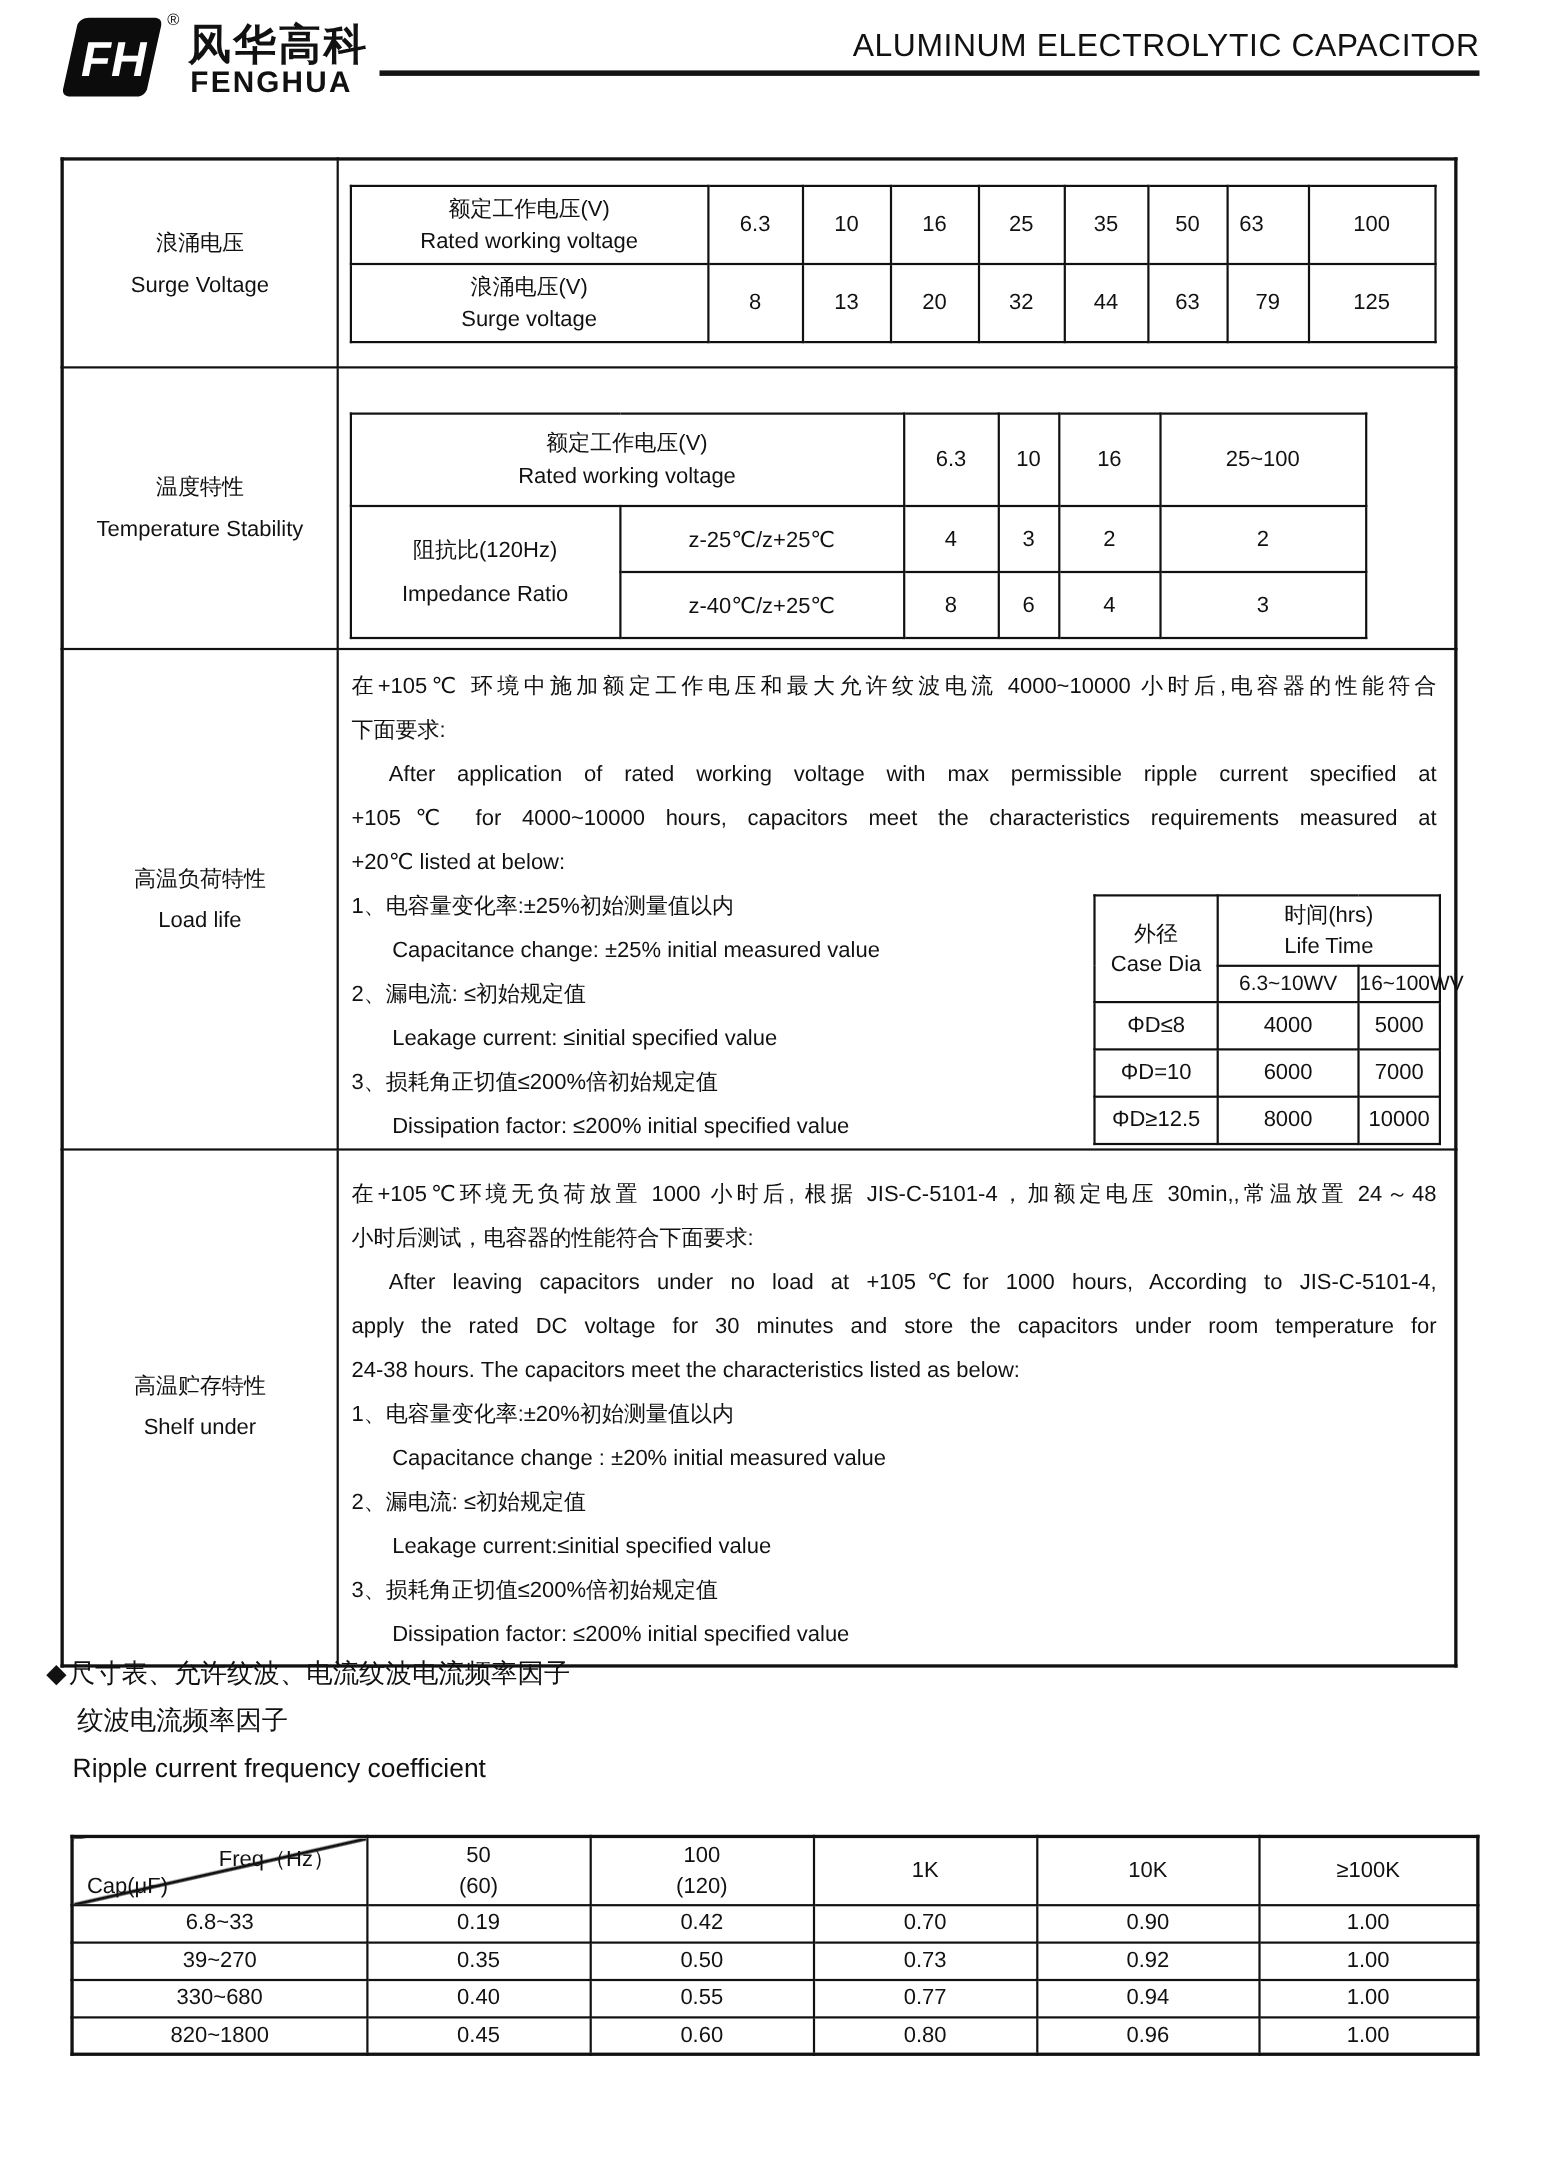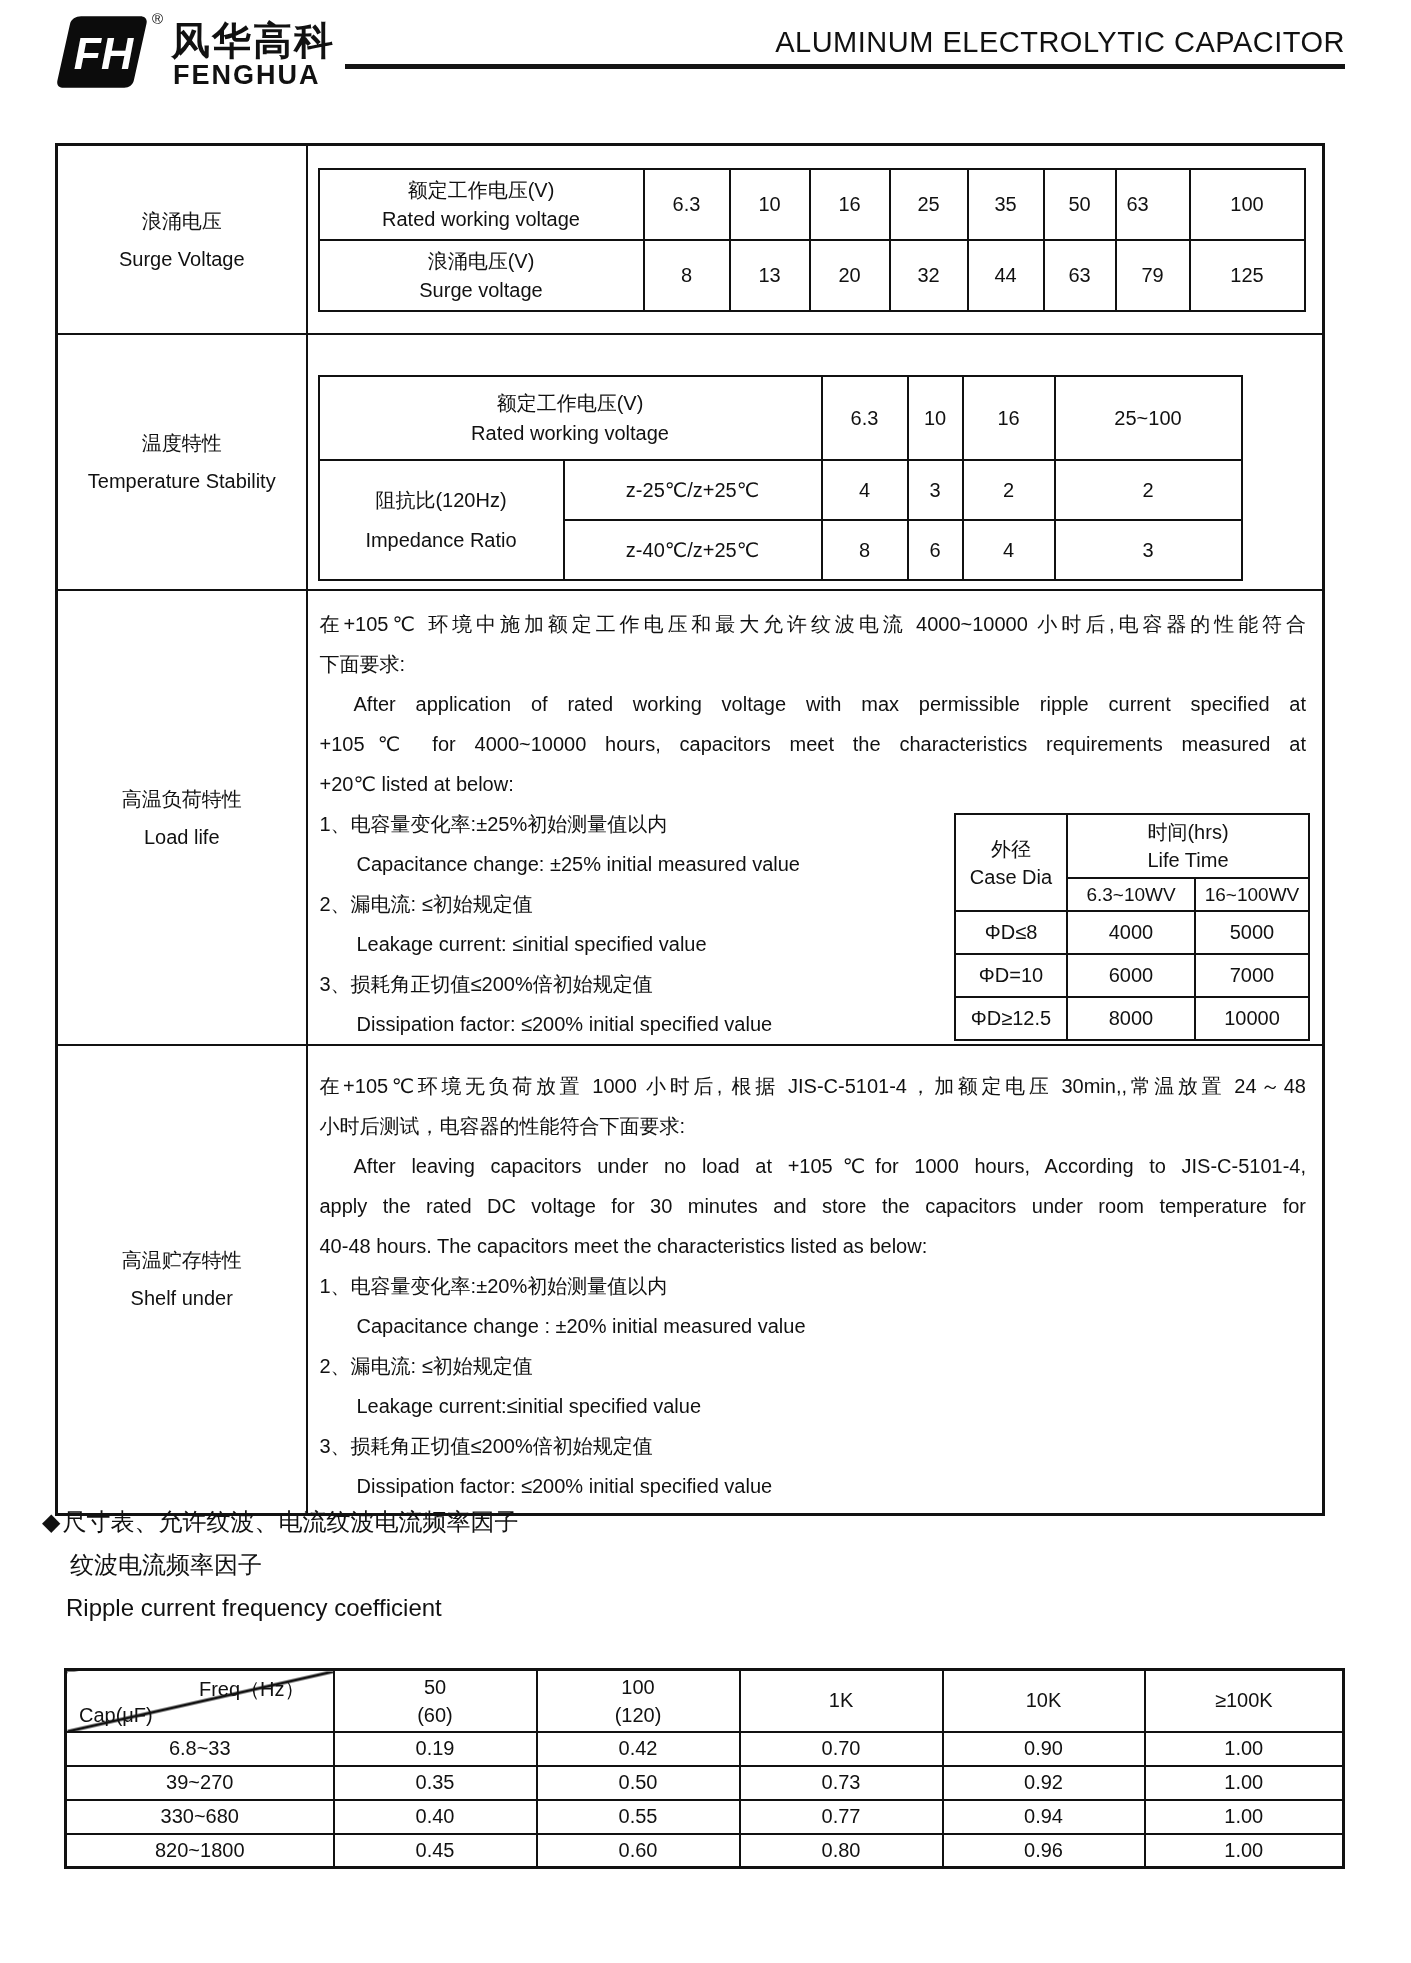--- a/index.html
+++ b/index.html
@@ -48,21 +48,21 @@
   
   td.txt-cell { vertical-align:top; position:relative; }
   .textblock { padding:13px 16px 0 12px; font-size:20px; }
   .line { height:40px; line-height:40px; }
   .j { text-align:justify; text-align-last:justify; }
   .ind { text-indent:34px; }
   .item-en { padding-left:37px; }
   .narrow { width:640px; }
 
   
-  table.life { position:absolute; top:222px; right:12px; width:356px;
+  table.life { position:absolute; top:222px; right:12px; width:316px;
                border-collapse:collapse; table-layout:fixed; text-align:center;
                font-size:20px; border:2px solid #111; }
   table.life td { border:2px solid #111; padding:0; }
   .life tr.h1 { height:64px; }
   .life tr.h2 { height:33px; }
   .life tr.dr { height:43px; }
   .life .case div, .life .time div { line-height:28px; }
   .life .h2 td { font-size:19px; }
 
   
@@ -278,21 +278,21 @@
     <td class="lbl">
       <div>高温贮存特性</div>
       <div>Shelf under</div>
     </td>
     <td class="txt-cell">
       <div class="textblock">
         <div class="line j">在+105℃环境无负荷放置 1000 小时后, 根据 JIS-C-5101-4，加额定电压 30min,,常温放置 24～48</div>
         <div class="line">小时后测试，电容器的性能符合下面要求:</div>
         <div class="line j ind">After leaving capacitors under no load at +105℃for 1000 hours, According to JIS-C-5101-4,</div>
         <div class="line j">apply the rated DC voltage for 30 minutes and store the capacitors under room temperature for</div>
-        <div class="line">40-48 hours. The capacitors meet the characteristics listed as below:</div>
+        <div class="line">24-38 hours. The capacitors meet the characteristics listed as below:</div>
         <div class="line">1、电容量变化率:±20%初始测量值以内</div>
         <div class="line item-en">Capacitance change : ±20% initial measured value</div>
         <div class="line">2、漏电流: ≤初始规定值</div>
         <div class="line item-en">Leakage current:≤initial specified value</div>
         <div class="line">3、损耗角正切值≤200%倍初始规定值</div>
         <div class="line item-en">Dissipation factor: ≤200% initial specified value</div>
       </div>
     </td>
   </tr>
 

